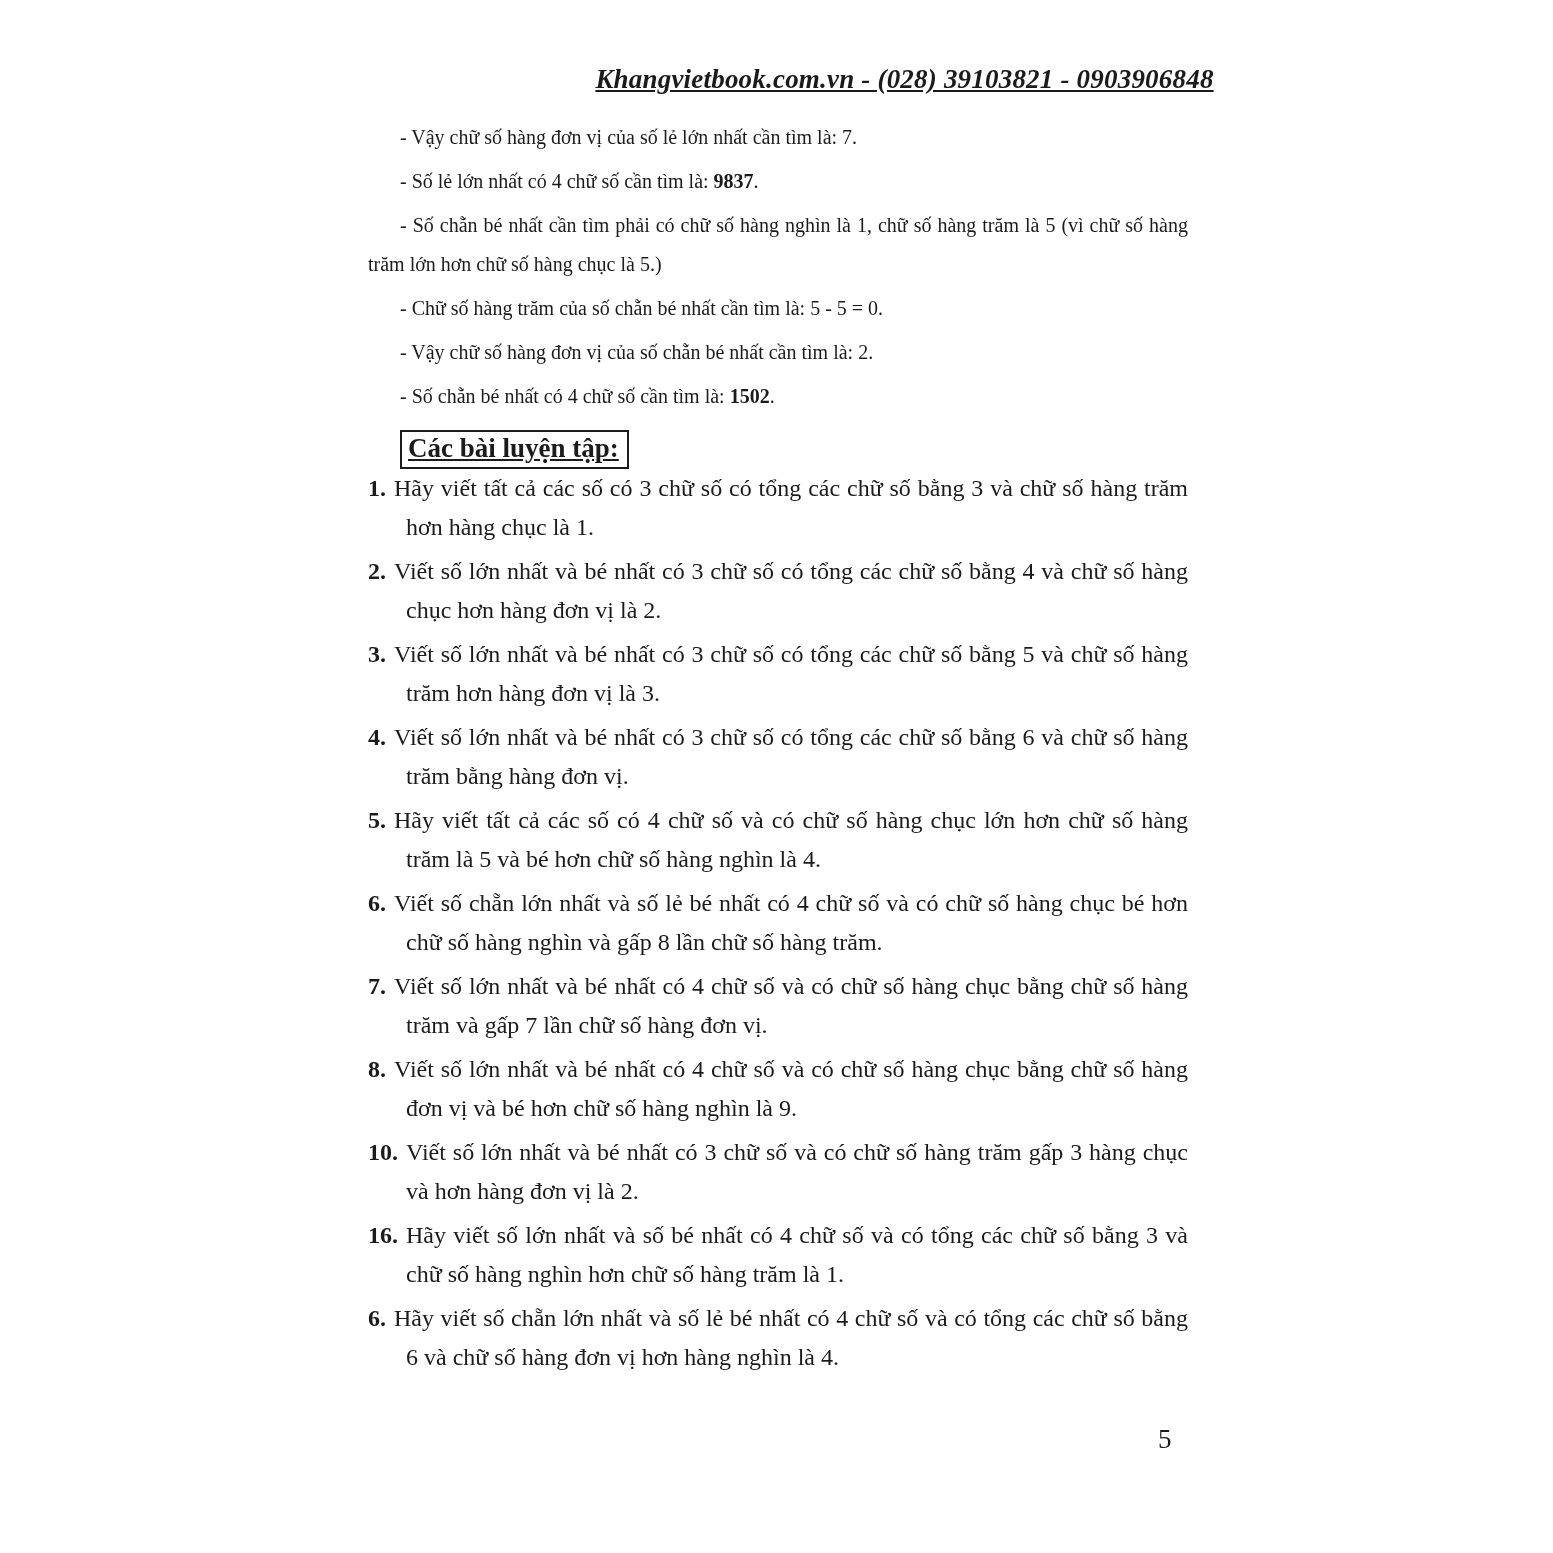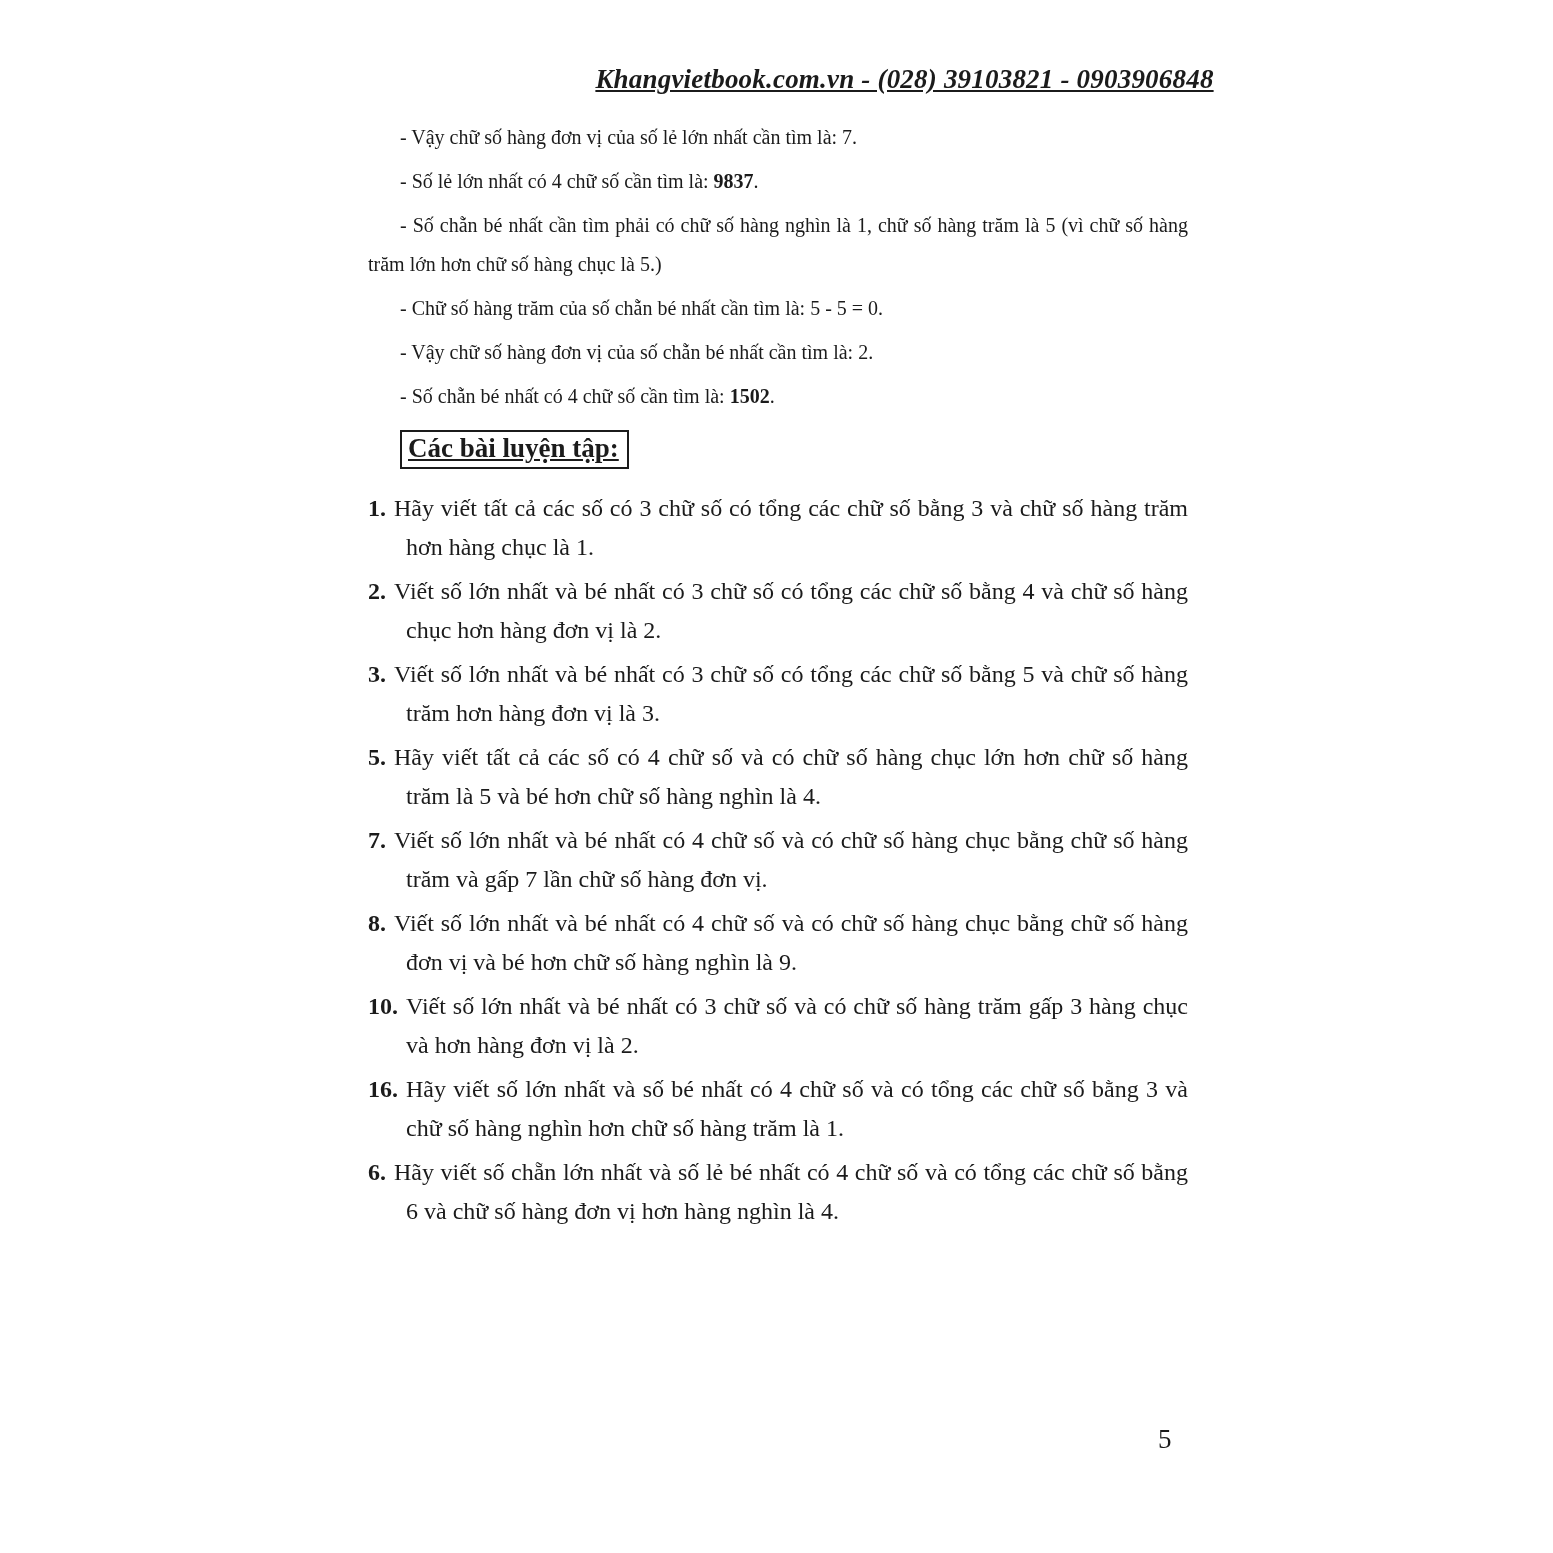--- a/index.html
+++ b/index.html
@@ -34,21 +34,21 @@
   }
   .para{
     margin:0 0 5px 0;
     font-size:20px;
     line-height:39px;
     text-indent:32px;
     text-align:justify;
   }
   .para b{font-weight:bold;margin-top:32px;}
   .heading-wrap{
-    margin:14px 0 20px 0;
+    margin:14px 0 0 0;
     padding-left:32px;
   }
   .boxed-heading{
     display:inline-block;
     border:2px solid #1b1b1b;
     padding:1px 8px 3px 6px;
     font-size:27px;
     font-weight:bold;
     text-decoration:underline;
   }
@@ -87,21 +87,23 @@
       <p class="para"><span>- Vậy chữ số hàng đơn vị của số chẵn bé nhất cần tìm là: 2.</span></p>
       <p class="para"><span>- Số chẵn bé nhất có 4 chữ số cần tìm là: </span><b>1502</b><span>.</span></p>
     </div>
   <div class="heading-wrap">
     <span class="boxed-heading">Các bài luyện tập:</span>
   </div>
   <div>
       <div class="exercise"><span class="num">1.</span><span>Hãy viết tất cả các số có 3 chữ số có tổng các chữ số bằng 3 và chữ số hàng trăm hơn hàng chục là 1.</span></div>
       <div class="exercise"><span class="num">2.</span><span>Viết số lớn nhất và bé nhất có 3 chữ số có tổng các chữ số bằng 4 và chữ số hàng chục hơn hàng đơn vị là 2.</span></div>
       <div class="exercise"><span class="num">3.</span><span>Viết số lớn nhất và bé nhất có 3 chữ số có tổng các chữ số bằng 5 và chữ số hàng trăm hơn hàng đơn vị là 3.</span></div>
+      <div class="exercise"><span class="num">4.</span><span>Viết số lớn nhất và bé nhất có 3 chữ số có tổng các chữ số bằng 6 và chữ số hàng trăm bằng hàng đơn vị.</span></div>
       <div class="exercise"><span class="num">5.</span><span>Hãy viết tất cả các số có 4 chữ số và có chữ số hàng chục lớn hơn chữ số hàng trăm là 5 và bé hơn chữ số hàng nghìn là 4.</span></div>
+      <div class="exercise"><span class="num">6.</span><span>Viết số chẵn lớn nhất và số lẻ bé nhất có 4 chữ số và có chữ số hàng chục bé hơn chữ số hàng nghìn và gấp 8 lần chữ số hàng trăm.</span></div>
       <div class="exercise"><span class="num">7.</span><span>Viết số lớn nhất và bé nhất có 4 chữ số và có chữ số hàng chục bằng chữ số hàng trăm và gấp 7 lần chữ số hàng đơn vị.</span></div>
       <div class="exercise"><span class="num">8.</span><span>Viết số lớn nhất và bé nhất có 4 chữ số và có chữ số hàng chục bằng chữ số hàng đơn vị và bé hơn chữ số hàng nghìn là 9.</span></div>
       <div class="exercise"><span class="num">10.</span><span>Viết số lớn nhất và bé nhất có 3 chữ số và có chữ số hàng trăm gấp 3 hàng chục và hơn hàng đơn vị là 2.</span></div>
       <div class="exercise"><span class="num">16.</span><span>Hãy viết số lớn nhất và số bé nhất có 4 chữ số và có tổng các chữ số bằng 3 và chữ số hàng nghìn hơn chữ số hàng trăm là 1.</span></div>
       <div class="exercise"><span class="num">6.</span><span>Hãy viết số chẵn lớn nhất và số lẻ bé nhất có 4 chữ số và có tổng các chữ số bằng 6 và chữ số hàng đơn vị hơn hàng nghìn là 4.</span></div>
     </div>
 </div>
 
 <div class="page-number">5</div>
 

